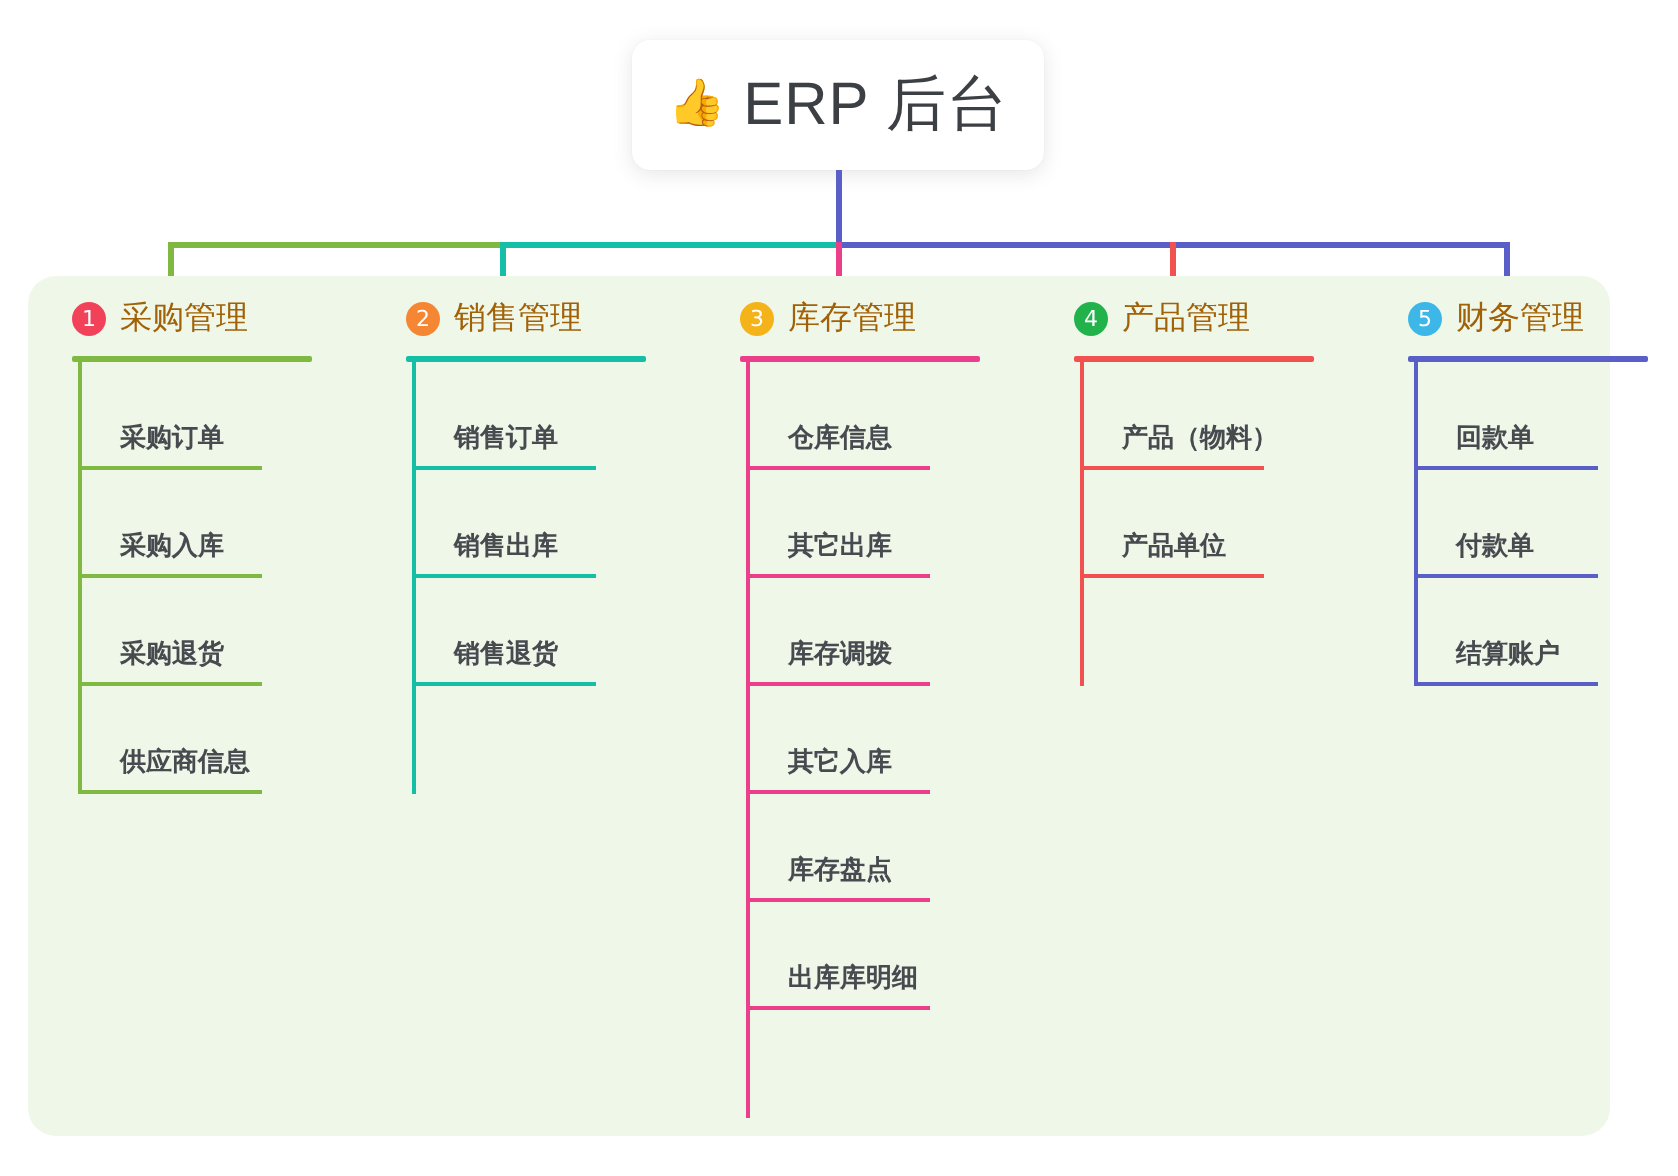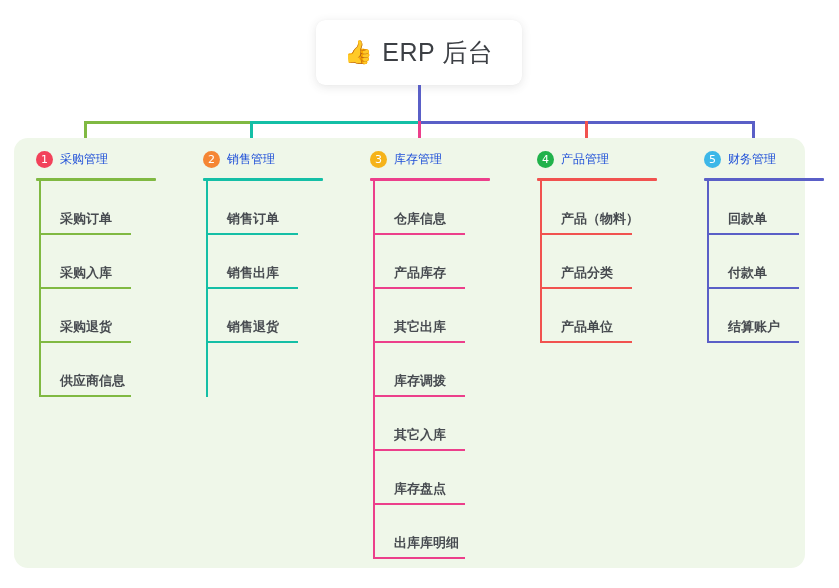--- a/index.html
+++ b/index.html
@@ -34,21 +34,21 @@
     justify-content: center;
     box-sizing: border-box;
   }
   .root-card .root-emoji {
     font-size: 23px;
     line-height: 1;
     margin-right: 9px;
     font-family: "DejaVu Sans", sans-serif;
   }
   .root-card .root-label {
-    font-size: 25px;
+    font-size: 30px;
     color: #3c3f44;
     letter-spacing: 0.5px;
     white-space: nowrap;
   }
 
   
   .trunk {
     position: absolute;
     left: 418px;
     top: 85px;
@@ -120,22 +120,22 @@
     border-radius: 50%;
     color: #ffffff;
     font-size: 11px;
     line-height: 17px;
     text-align: center;
     margin-right: 7px;
     flex: 0 0 auto;
     font-family: "DejaVu Sans", sans-serif;
   }
   .col-title {
-    font-size: 12px;
-    color: #1d4ed8;
+    font-size: 16px;
+    color: #a16207;
     white-space: nowrap;
   }
   .col-rule {
     height: 3px;
     width: 120px;
     margin-top: 4px;
     border-radius: 1px;
   }
 
   
@@ -249,24 +249,20 @@
           <span class="col-title">库存管理</span>
         </div>
         <div class="col-rule" style="background: rgb(236, 63, 139);"></div>
         <div class="children">
           <div class="spine" style="background: rgb(236, 63, 139); height: 378px;"></div>
           <div class="child">
             <span class="child-label">仓库信息</span>
             <div class="child-rule" style="background: rgb(236, 63, 139);"></div>
           </div>
           <div class="child">
-            <span class="child-label">产品库存</span>
-            <div class="child-rule" style="background: rgb(236, 63, 139);"></div>
-          </div>
-          <div class="child">
             <span class="child-label">其它出库</span>
             <div class="child-rule" style="background: rgb(236, 63, 139);"></div>
           </div>
           <div class="child">
             <span class="child-label">库存调拨</span>
             <div class="child-rule" style="background: rgb(236, 63, 139);"></div>
           </div>
           <div class="child">
             <span class="child-label">其它入库</span>
             <div class="child-rule" style="background: rgb(236, 63, 139);"></div>
@@ -287,24 +283,20 @@
           <span class="col-title">产品管理</span>
         </div>
         <div class="col-rule" style="background: rgb(241, 82, 79);"></div>
         <div class="children">
           <div class="spine" style="background: rgb(241, 82, 79); height: 162px;"></div>
           <div class="child">
             <span class="child-label">产品（物料）</span>
             <div class="child-rule" style="background: rgb(241, 82, 79);"></div>
           </div>
           <div class="child">
-            <span class="child-label">产品分类</span>
-            <div class="child-rule" style="background: rgb(241, 82, 79);"></div>
-          </div>
-          <div class="child">
             <span class="child-label">产品单位</span>
             <div class="child-rule" style="background: rgb(241, 82, 79);"></div>
           </div>
         </div>
       </div>
       <div class="column col-4">
         <div class="col-head">
           <span class="badge" style="background: rgb(60, 183, 232);">5</span>
           <span class="col-title">财务管理</span>
         </div>

